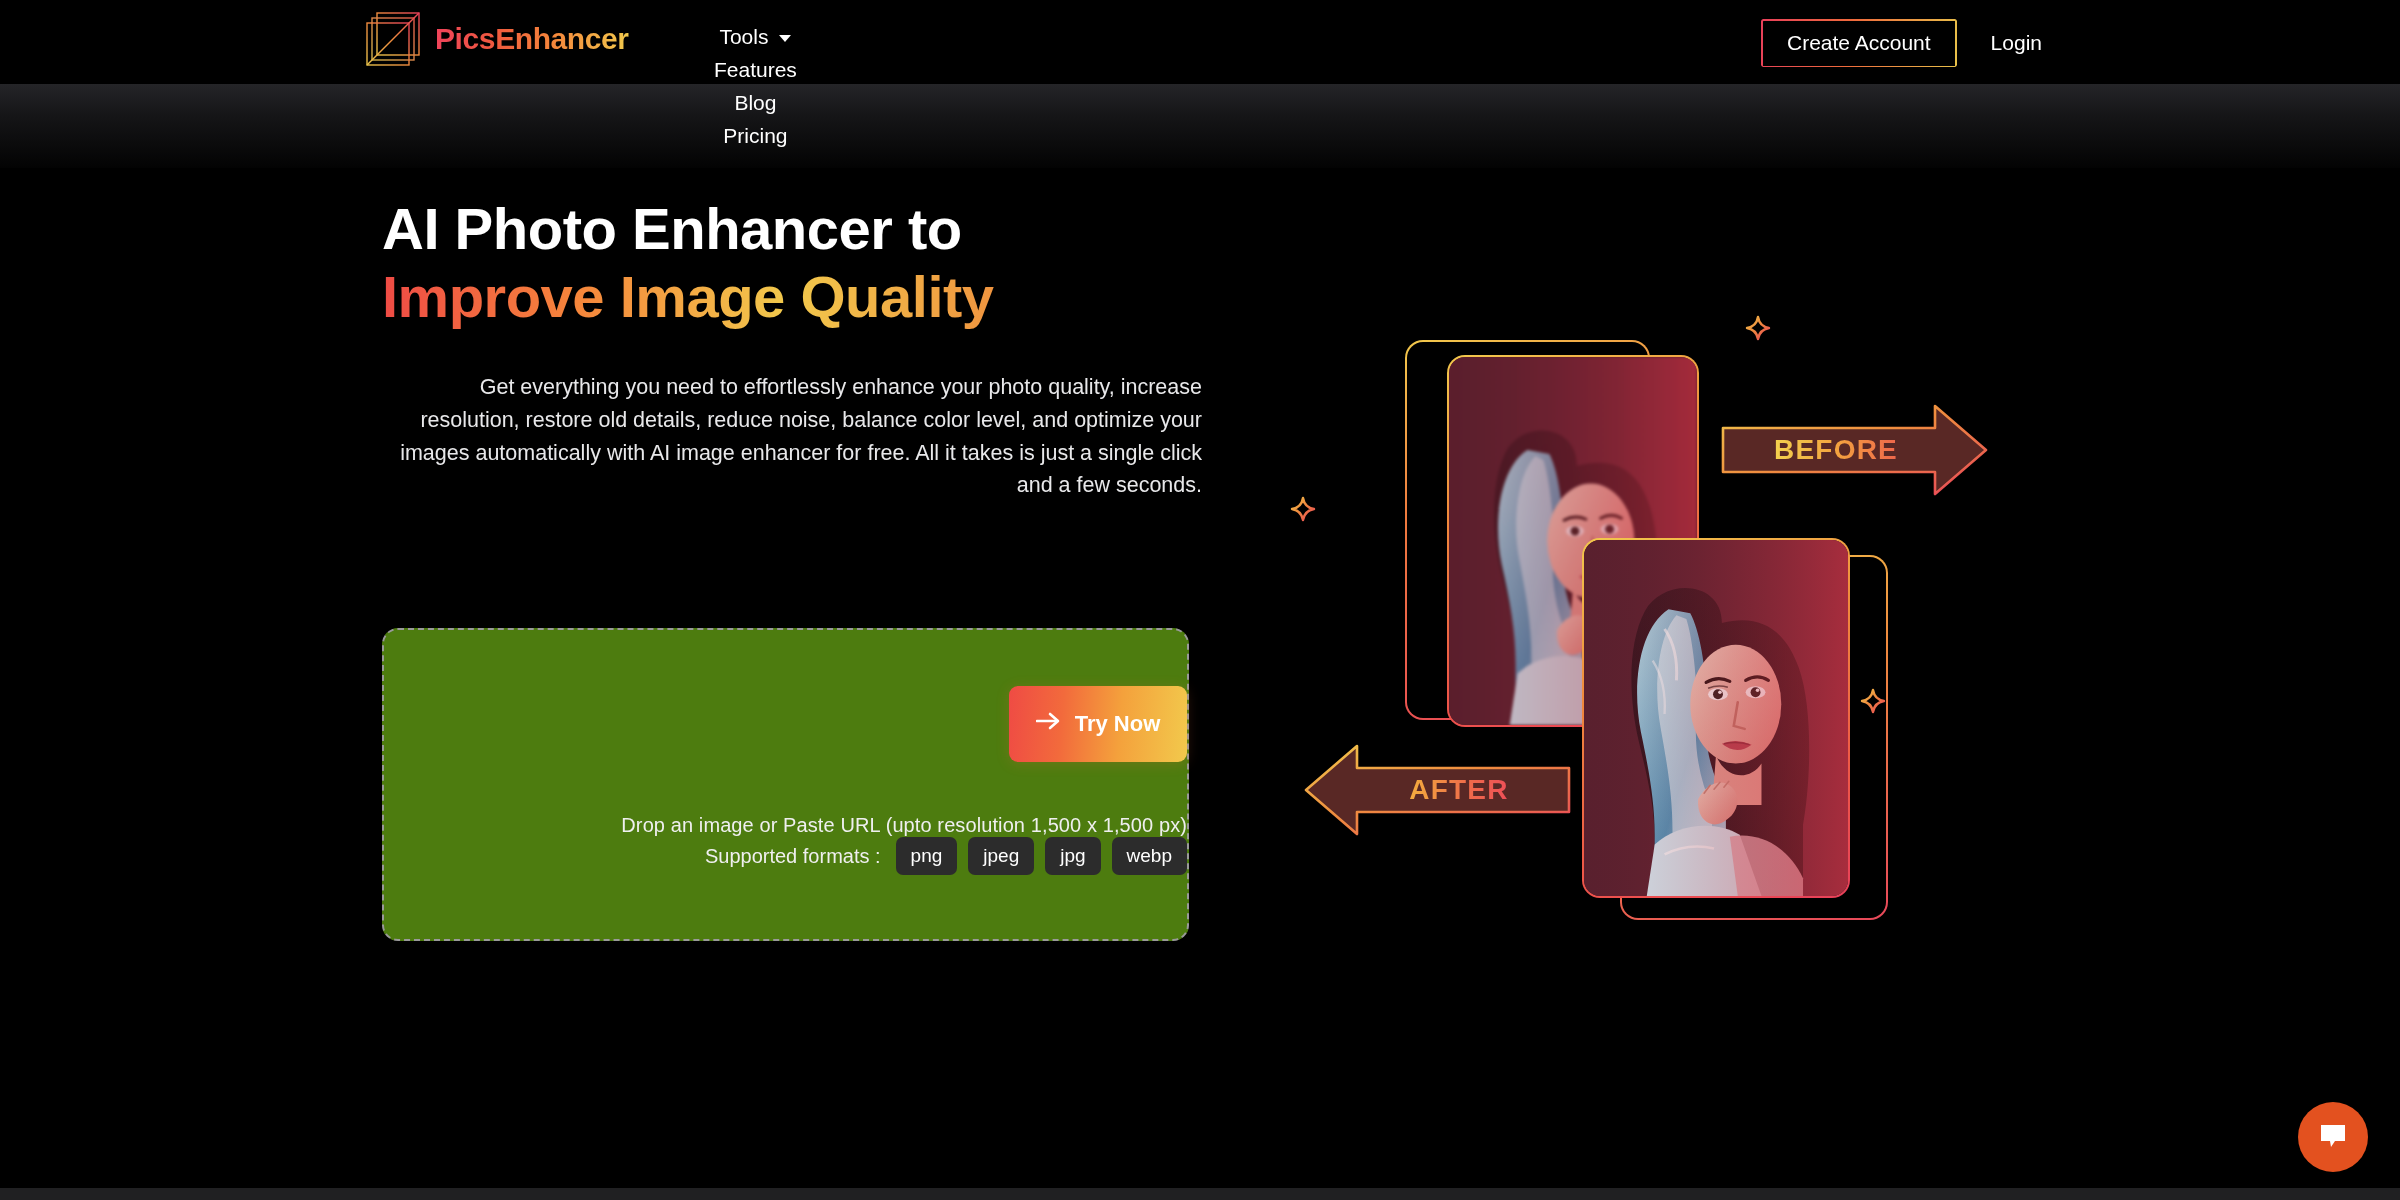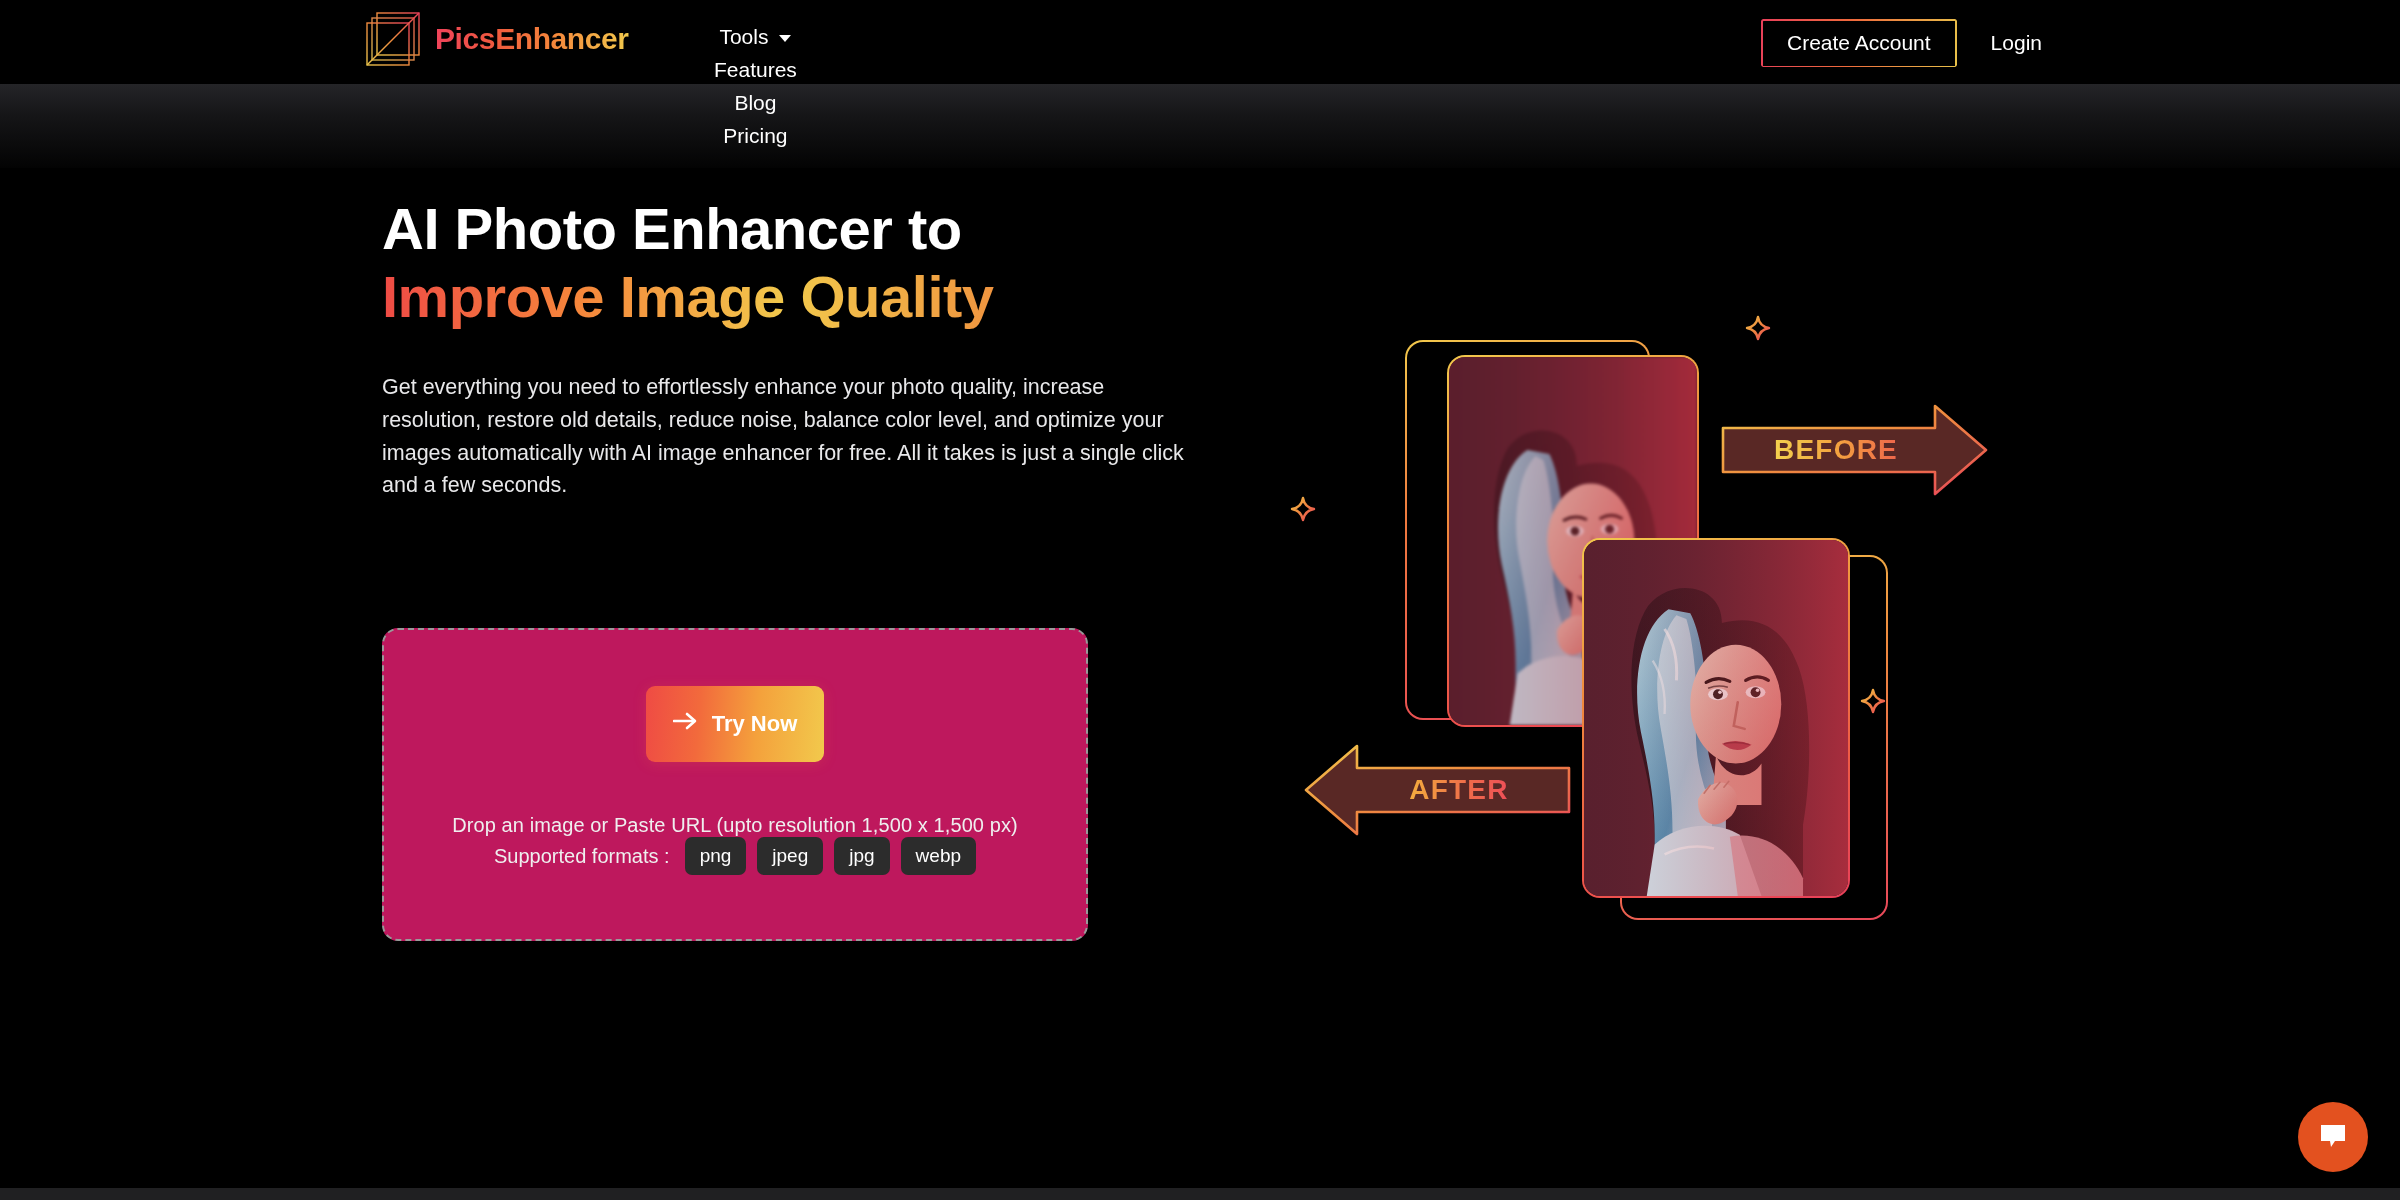--- a/index.html
+++ b/index.html
@@ -175,36 +175,37 @@
     -webkit-text-fill-color: transparent;
   }
 
   .lede {
     margin-top: 40px;
     color: #e8e8ea;
     font-size: 21.5px;
     line-height: 1.53;
     max-width: 820px;
     font-weight: 400;
+    text-align: right;
   }
 
   
   .upload-box {
     position: absolute;
     left: 382px;
     top: 628px;
-    width: 706px;
+    width: 807px;
     height: 313px;
-    background: #be185d;
+    background: #4d7c0f;
     border: 2px dashed #9a9a9a;
     border-radius: 16px;
     z-index: 20;
     display: flex;
     flex-direction: column;
-    align-items: center;
+    align-items: flex-end;
     padding-top: 56px;
   }
 
   .try-now {
     width: 178px;
     height: 76px;
     border: 0;
     border-radius: 9px;
     background: linear-gradient(95deg, #ef4b44 0%, #f26a3c 30%, #f4a13c 62%, #f2c94c 100%);
     color: #ffffff;

